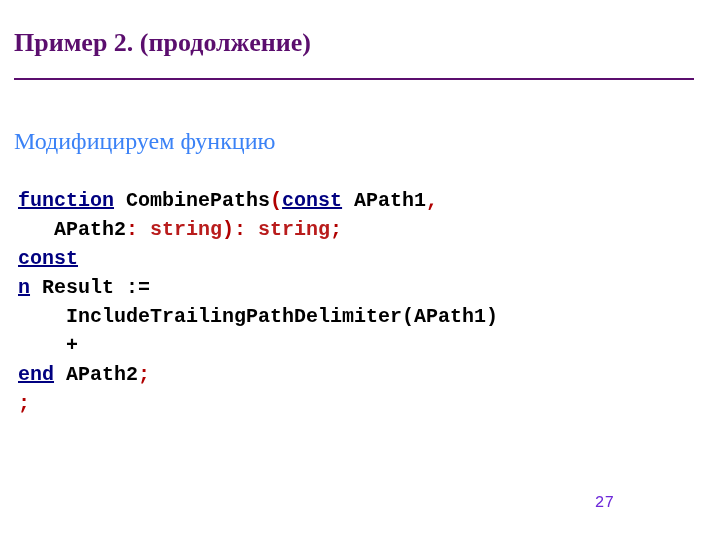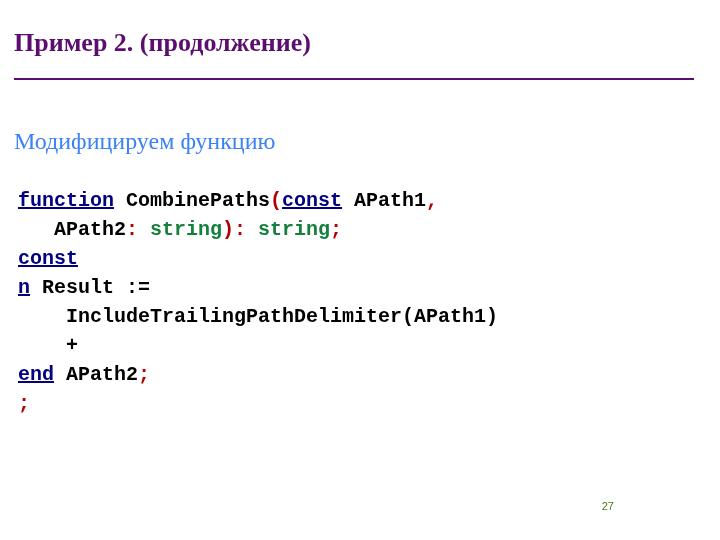--- a/index.html
+++ b/index.html
@@ -46,28 +46,28 @@
     top: 186px;
     font-family: "Courier New", Courier, monospace;
     font-size: 20px;
     font-weight: bold;
     line-height: 1.45;
     white-space: pre;
     color: #000000;
   }
   .kw   { color: #000080; text-decoration: underline; }
   .sym  { color: #b00000; }
-  .typ  { color: #15803d; margin-top: 38px; }
+  .typ  { color: #b91c1c; margin-top: 38px; }
   .page-num {
     position: absolute;
     right: 70px;
     bottom: 28px;
-    font-family: Liberation Sans, sans-serif;
-    font-size: 11px;
-    color: #4d7c0f;
+    font-family: Liberation Mono, monospace;
+    font-size: 16px;
+    color: #6d28d9;
   }
 </style>
 </head>
 <body>
 
 <div class="slide">
 
   <div class="title">Пример 2. (продолжение)</div>
 
   <div class="rule"></div>

